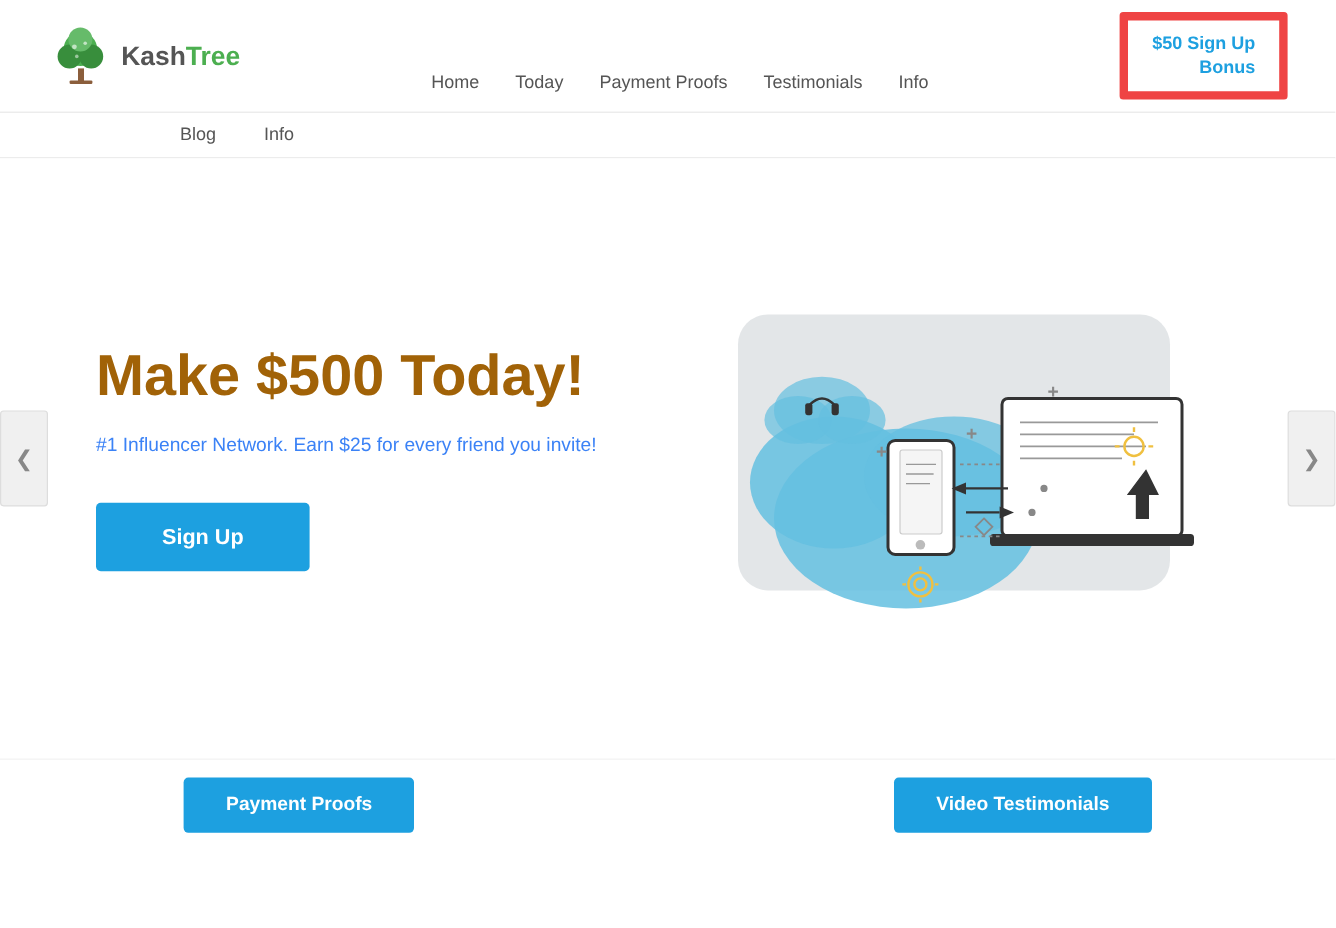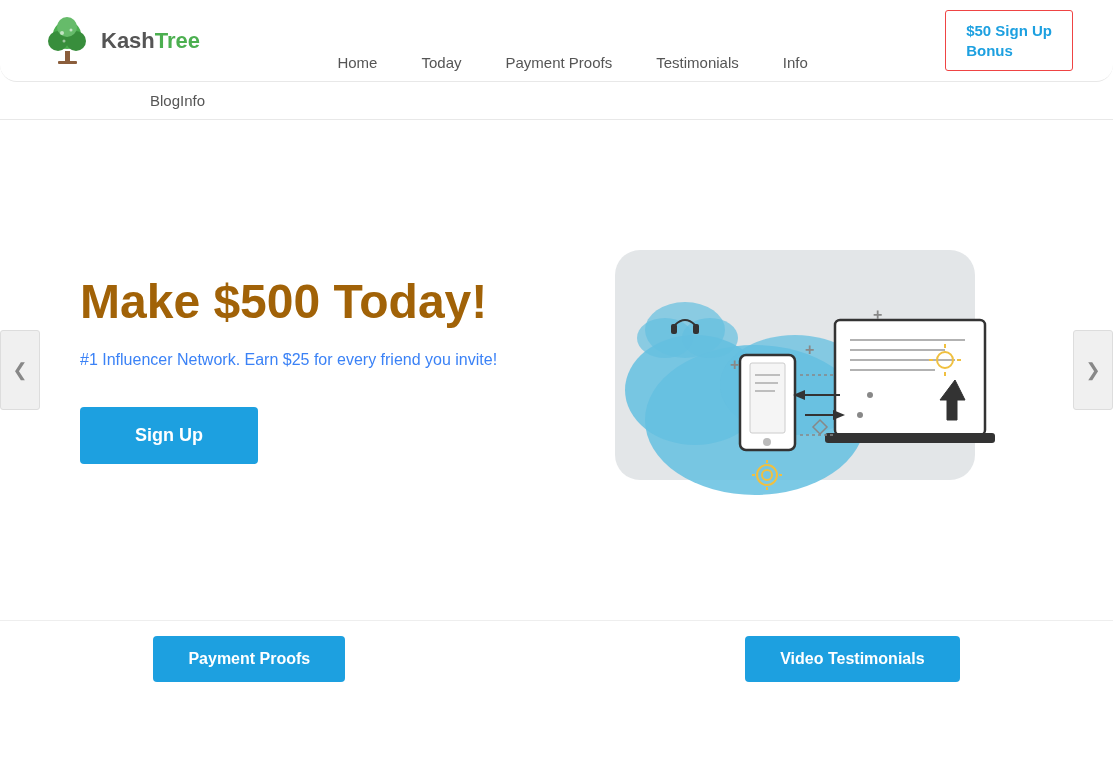--- a/index.html
+++ b/index.html
@@ -7,21 +7,20 @@
 
     
     .header {
       display: flex;
       align-items: center;
       justify-content: space-between;
       padding: 10px 40px;
       border-bottom: 1px solid #e8e8e8;
       flex-wrap: wrap;
       min-height: 75px;
-      border-radius: 17px;
     }
     .logo-area {
       display: flex;
       align-items: center;
       gap: 6px;
     }
     .logo-icon {
       width: 55px;
       height: 55px;
     }
@@ -29,46 +28,47 @@
       font-size: 22px;
       font-weight: bold;
       color: #333;
     }
     .logo-text span.kash { color: #555; }
     .logo-text span.tree { color: #4caf50; }
 
     .nav-primary {
       display: flex;
       align-items: center;
-      gap: 44px;
+      gap: 30px;
       margin-top: 44px;
     }
     .nav-primary a {
       text-decoration: none;
       color: #555;
       font-size: 15px;
     }
 
     .signup-btn {
-      border: 1px solid #ef4444;
+      border: 7px solid #ef4444;
       color: #1da0e0;
       background: #fff;
       padding: 10px 20px;
       font-size: 15px;
       font-weight: bold;
       cursor: pointer;
       border-radius: 3px;
       line-height: 1.3;
-      text-align: left;
+      text-align: right;
     }
 
     .nav-secondary {
       width: 100%;
       display: flex;
       align-items: flex-start;
+      gap: 40px;
       padding: 10px 40px 10px 150px;
       border-bottom: 1px solid #e8e8e8;
     }
     .nav-secondary a {
       text-decoration: none;
       color: #555;
       font-size: 15px;
     }
 
     

